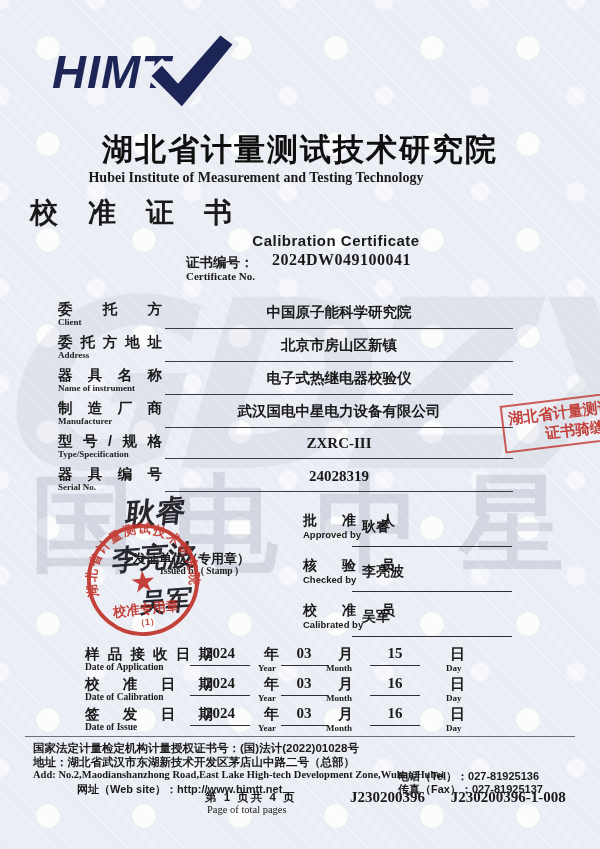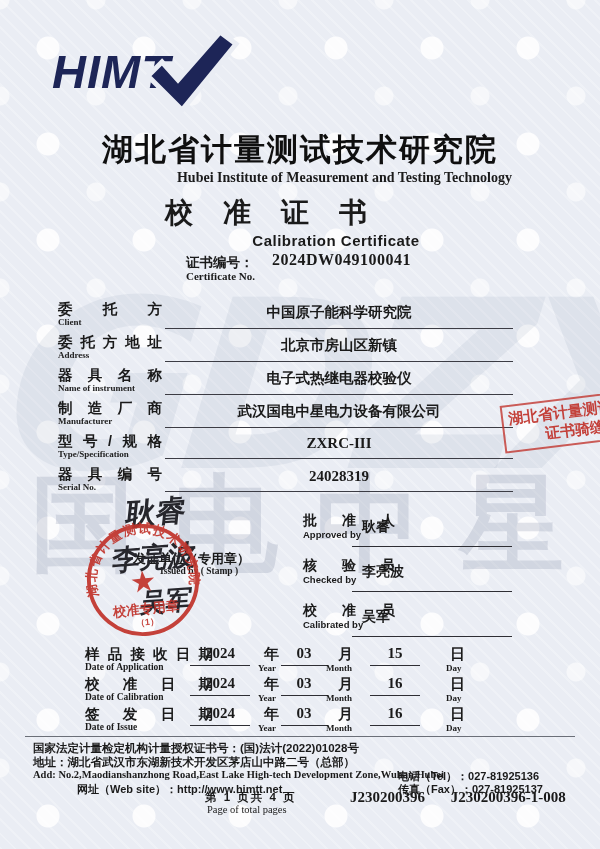--- a/index.html
+++ b/index.html
@@ -31,23 +31,23 @@
     color:rgba(122,134,158,.22);letter-spacing:38px;
     z-index:0;white-space:nowrap;
   }
   
   .logo{left:52px;top:44px;width:200px;height:66px;z-index:2;}
   .logo-text{font:italic 900 47px "Liberation Sans",sans-serif;color:#1d2557;letter-spacing:1px;}
   .logo-check{position:absolute;left:84px;top:-16px;z-index:3;}
   
   .org-cn{left:0;top:129px;width:600px;text-align:center;
     font-size:31px;font-weight:900;letter-spacing:2px;color:#0f0f0f;z-index:2;}
-  .org-en{left:0;top:170px;width:512px;text-align:right;
+  .org-en{left:0;top:170px;width:512px;text-align:center;
     font-family:"Liberation Serif",serif;font-size:14px;font-weight:bold;z-index:2;}
-  .title-cn{left:0;top:194px;width:532px;text-align:center;
+  .title-cn{left:0;top:194px;width:532px;text-align:left;
     font-size:28px;font-weight:900;letter-spacing:30px;text-indent:30px;z-index:2;}
   .title-en{left:0;top:232px;width:600px;text-align:center;
     font-size:15px;font-weight:900;letter-spacing:.5px;z-index:2;padding-left:36px;}
   .certno-cn{left:186px;top:254px;font-size:13.5px;font-weight:bold;z-index:2;}
   .certno-en{left:186px;top:270px;font-family:"Liberation Serif",serif;font-size:11px;font-weight:bold;z-index:2;}
   .certno-val{left:272px;top:251px;font-family:"Liberation Serif",serif;font-size:16px;font-weight:bold;letter-spacing:.5px;z-index:2;}
   
   .frow{left:0;top:0;width:504px;height:32px;z-index:2;}
   .flabel{position:absolute;left:58px;top:0;width:104px;
     font-size:14.5px;font-weight:900;text-align:justify;text-align-last:justify;}

